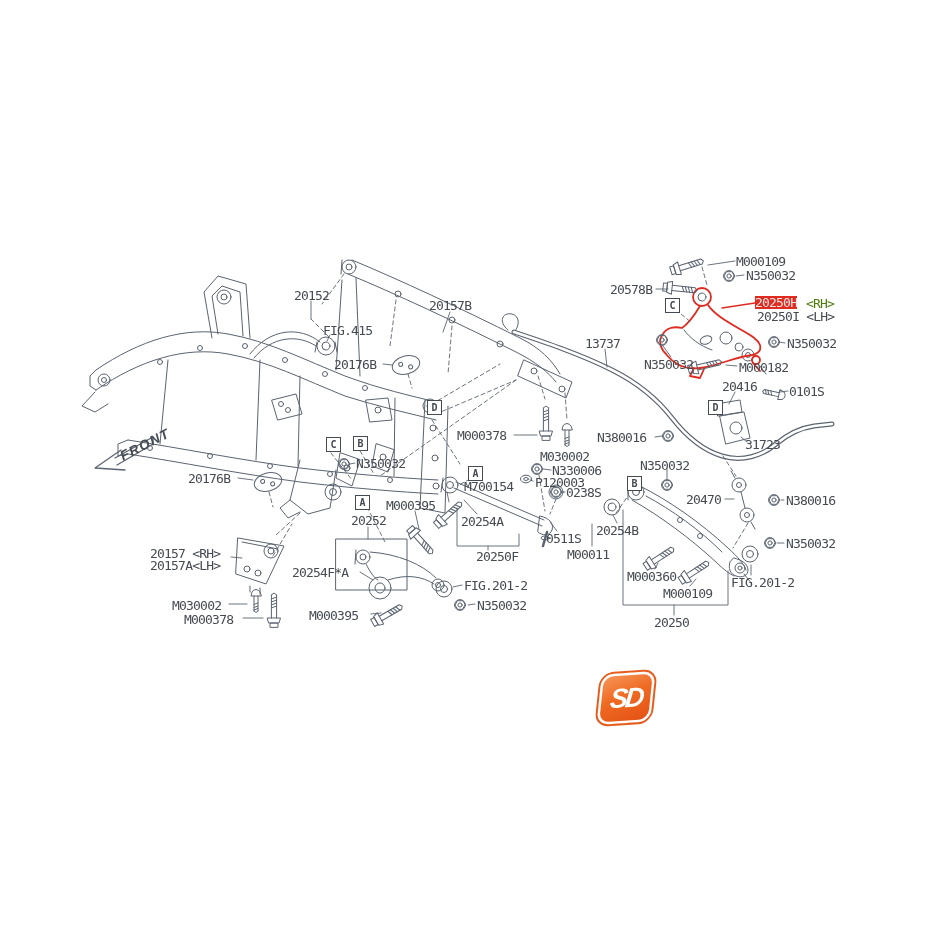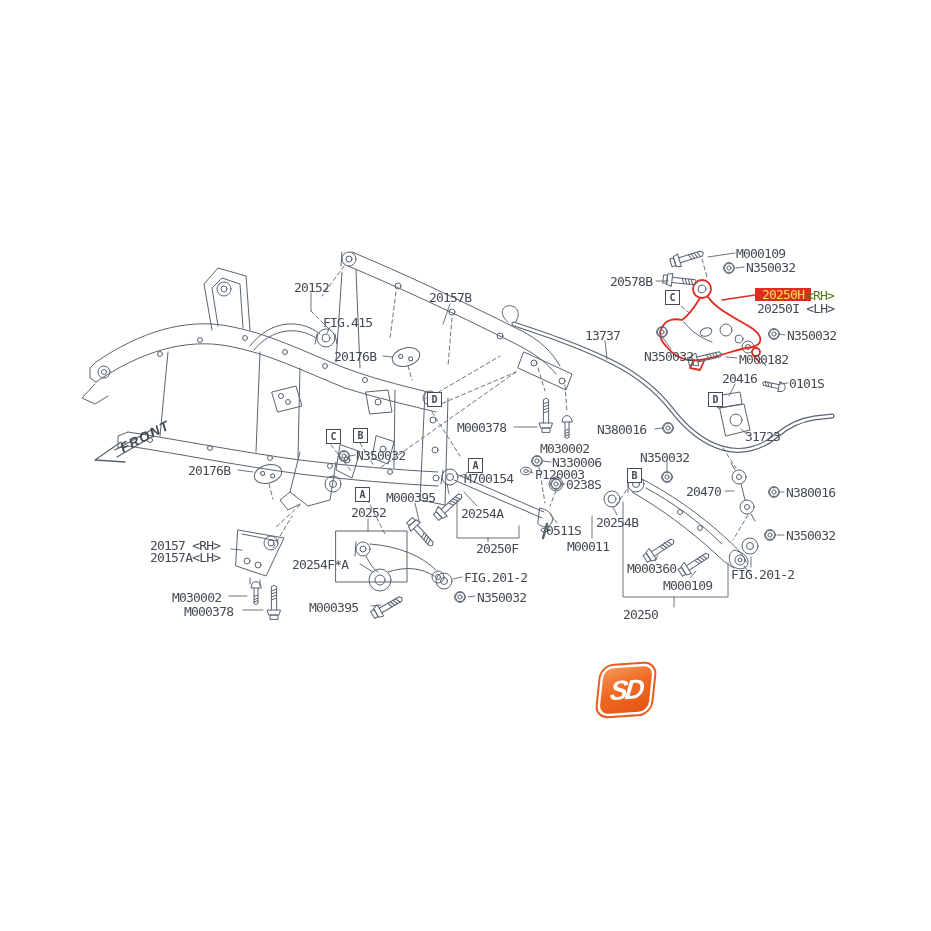--- a/index.html
+++ b/index.html
@@ -1,21 +1,21 @@
 <!DOCTYPE html>
 <html><head>
 <meta charset="utf-8">
 <style>
   html,body{margin:0;padding:0;background:#ffffff;}
   #page{position:relative;width:931px;height:756px;background:#ffffff;overflow:hidden;
-        font-family:"DejaVu Sans Mono",monospace;}
+        font-family:"DejaVu Sans Mono",monospace;margin-top:8px;}
   svg{position:absolute;left:0;top:0;}
   .lbl{position:absolute;font-size:13px;line-height:13px;letter-spacing:-0.8px;
        color:#454b52;white-space:nowrap;}
-  .lbl.red-box{background:#e02b20;color:#fde047;padding:0 7px;}
+  .lbl.red-box{background:#e02b20;color:#e5e5e5;padding:0 0;}
   .lbl.red{color:#4d7c0f;}
   .lbl.front{font-family:"Liberation Sans",sans-serif;font-style:italic;font-weight:bold;
        font-size:13.5px;letter-spacing:1.5px;transform:rotate(-27deg);transform-origin:left top;}
   .letterbox{position:absolute;width:13px;height:13px;border:1.5px solid #454b52;
        background:#fff;font-size:10px;font-weight:bold;line-height:13px;text-align:center;
        color:#454b52;}
   
   .logo{position:absolute;left:599px;top:659px;display:flex;gap:12px;align-items:flex-start;}
   .logo-icon{width:54px;height:50px;margin-top:6px;
        background:linear-gradient(160deg,#f79a5d 0%,#ef6b24 45%,#e44f12 100%);
@@ -385,21 +385,21 @@
       <div class="lbl" style="left: 356px; top: 449px;">N350032</div>
       <div class="lbl" style="left: 640px; top: 451px;">N350032</div>
       <div class="lbl" style="left: 686px; top: 485px;">20470</div>
       <div class="lbl" style="left: 786px; top: 486px;">N380016</div>
       <div class="lbl" style="left: 786px; top: 529px;">N350032</div>
       <div class="lbl" style="left: 596px; top: 516px;">20254B</div>
       <div class="lbl" style="left: 567px; top: 540px;">M00011</div>
       <div class="lbl" style="left: 627px; top: 562px;">M000360</div>
       <div class="lbl" style="left: 731px; top: 568px;">FIG.201-2</div>
       <div class="lbl" style="left: 663px; top: 579px;">M000109</div>
-      <div class="lbl" style="left: 623px; top: 608px; text-align: right;">20250</div>
+      <div class="lbl" style="left: 654px; top: 608px; text-align: right;">20250</div>
       <div class="lbl" style="left: 417px; top: 472px; padding-left: 47px;">M700154</div>
       <div class="lbl" style="left: 386px; top: 491px;">M000395</div>
       <div class="lbl" style="left: 461px; top: 507px;">20254A</div>
       <div class="lbl" style="left: 546px; top: 524px;">0511S</div>
       <div class="lbl" style="left: 476px; top: 542px;">20250F</div>
       <div class="lbl" style="left: 464px; top: 571px;">FIG.201-2</div>
       <div class="lbl" style="left: 477px; top: 591px;">N350032</div>
       <div class="lbl" style="left: 309px; top: 601px;">M000395</div>
       <div class="lbl" style="left: 292px; top: 558px;">20254F*A</div>
       <div class="lbl" style="left: 351px; top: 506px;">20252</div>

